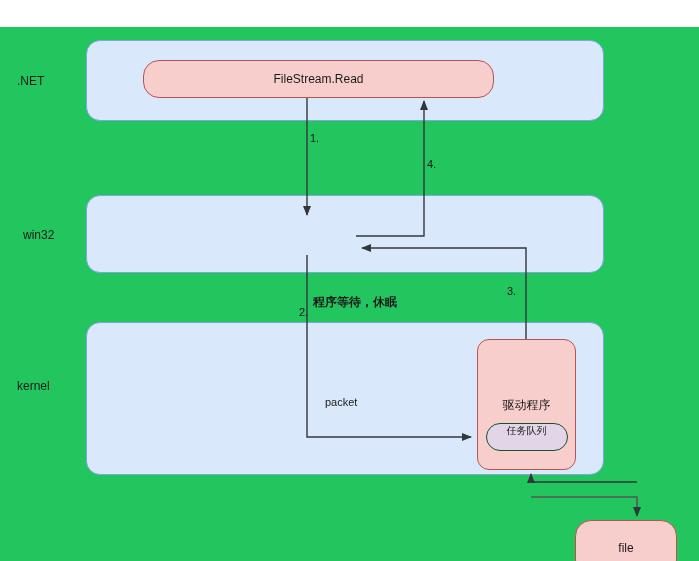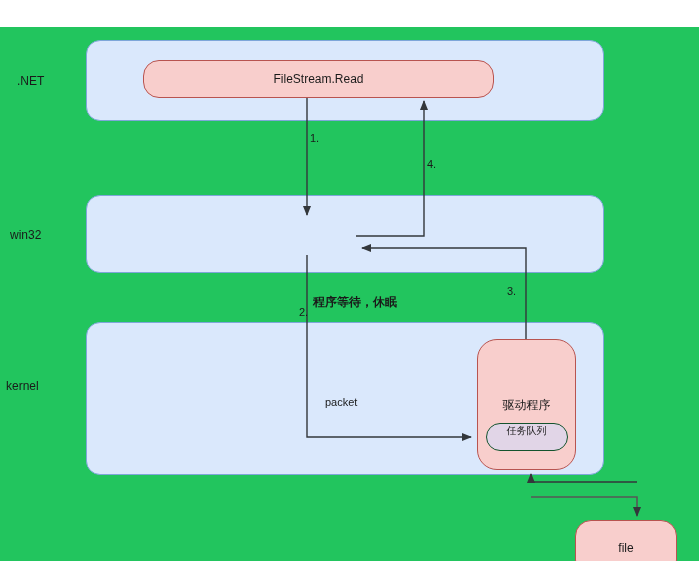--- a/index.html
+++ b/index.html
@@ -45,21 +45,21 @@
     display: flex;
     align-items: center;
     justify-content: center;
     font-size: 12px;
     color: #1a1a1a;
   }
   .driver-box {
     position: absolute;
     background: #f8cecc;
     border: 1px solid #b85450;
-    border-radius: 20px;
+    border-radius: 12px;
     box-sizing: border-box;
     display: flex;
     flex-direction: column;
     align-items: center;
     justify-content: flex-end;
     font-size: 12px;
     color: #1a1a1a;
     padding-bottom: 18px;
   }
   .driver-title {
@@ -92,22 +92,22 @@
 </head>
 <body>
 
 <div id="canvas">
 
   <div class="container-box" style="left:86px; top:13px; width:518px; height:81px;"></div>
   <div class="container-box" style="left:86px; top:168px; width:518px; height:78px;"></div>
   <div class="container-box" style="left:86px; top:295px; width:518px; height:153px;"></div>
 
   <div class="layer-label" style="left:17px; top:47px;">.NET</div>
-  <div class="layer-label" style="left:10px; top:201px;">win32</div>
-  <div class="layer-label" style="left:6px; top:352px;">kernel</div>
+  <div class="layer-label" style="left:23px; top:201px;">win32</div>
+  <div class="layer-label" style="left:17px; top:352px;">kernel</div>
 
   <svg id="svg-layer" viewBox="0 0 699 561">
     <defs>
       <marker id="arrowhead" markerWidth="10" markerHeight="8" refX="9" refY="4" orient="auto" markerUnits="userSpaceOnUse">
         <path d="M0,0 L10,4 L0,8 z" fill="#33373b"></path>
       </marker>
     </defs>
 
     <path d="M307,70 L307,188" stroke="#33373b" stroke-width="1.4" fill="none" marker-end="url(#arrowhead)"></path>
 

